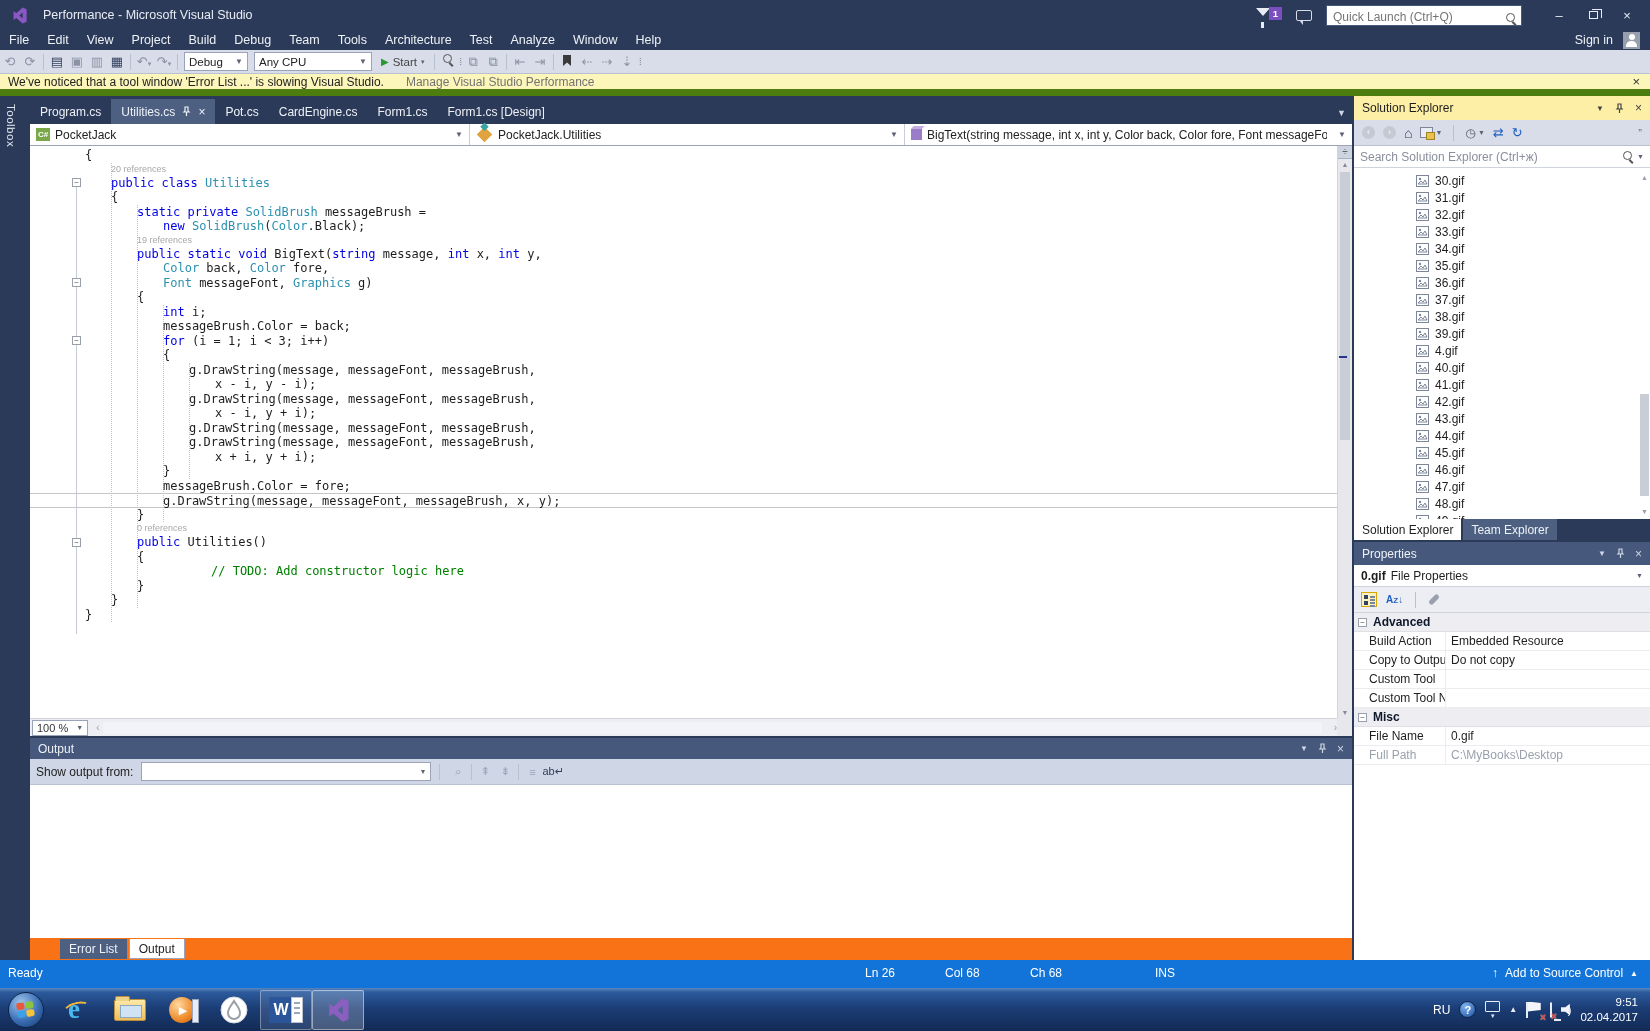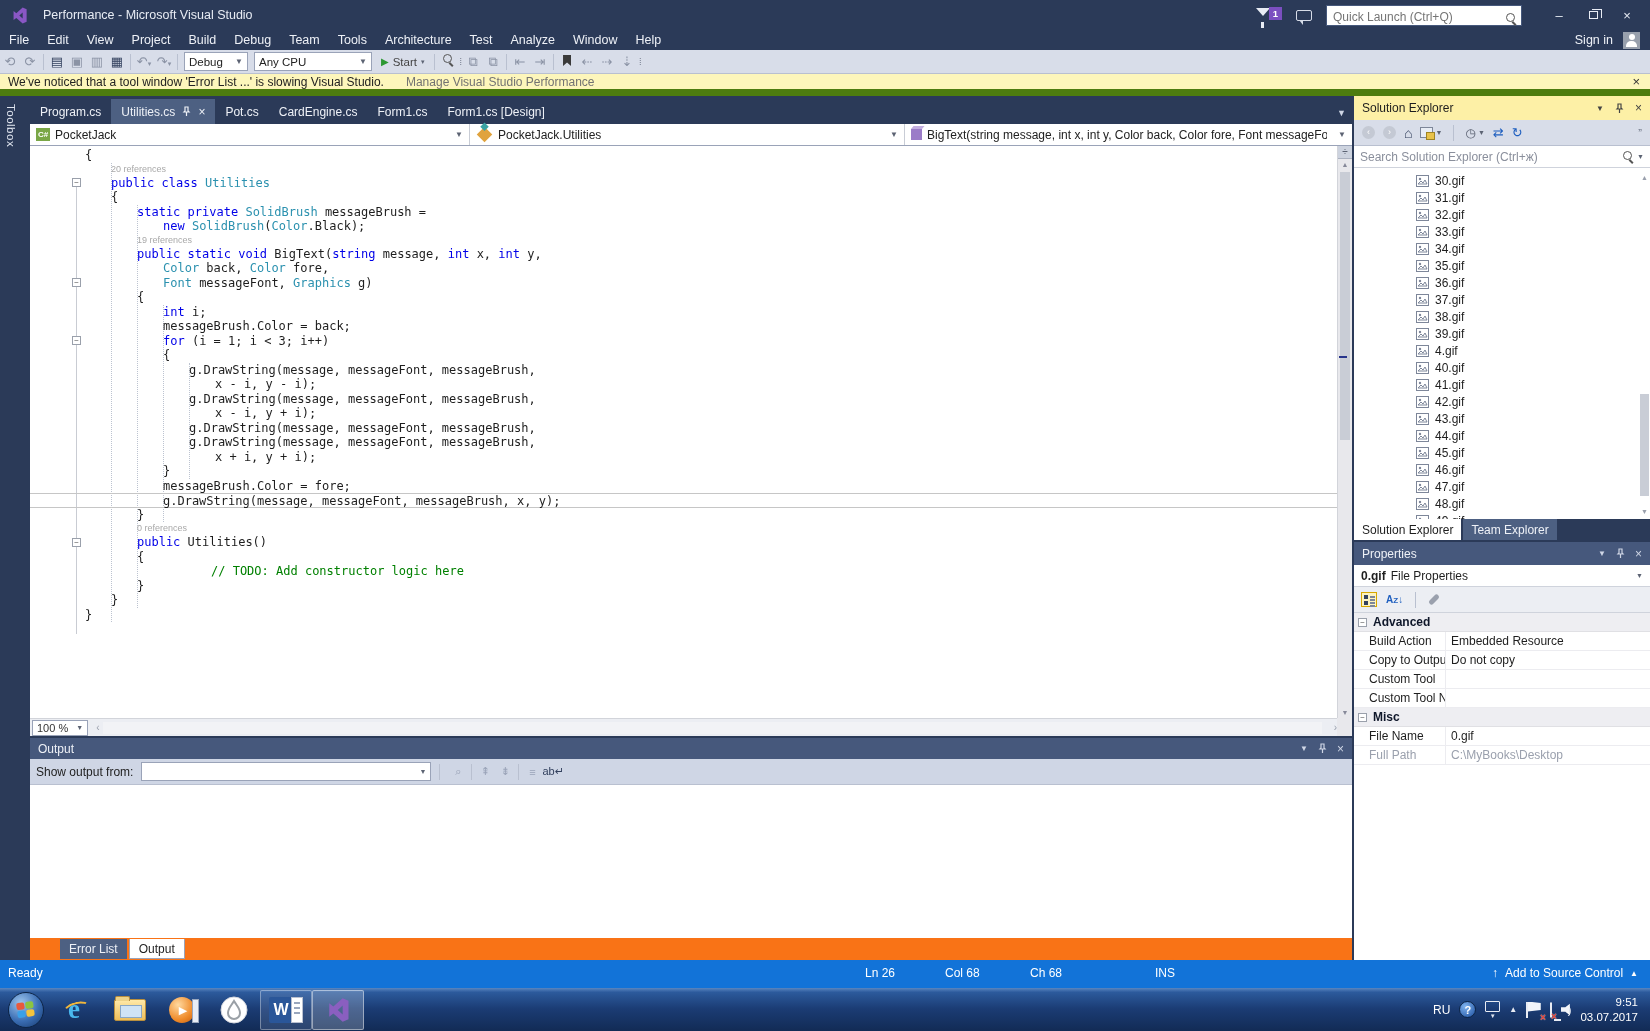--- a/index.html
+++ b/index.html
@@ -861,17 +861,17 @@
       </span>
       <span style="position:relative;">
         <span class="net"></span><span class="redx">×</span>
       </span>
       <span style="display:flex;align-items:center;">
         <span class="spk"></span>
           <span class="spk-waves">)</span>
       </span>
       <span class="clock">
         <div>9:51</div>
-        <div>03.07.2017</div>
+        <div>02.04.2017</div>
       </span>
     </div>
   </div>
 </div>
 
 </body></html>

